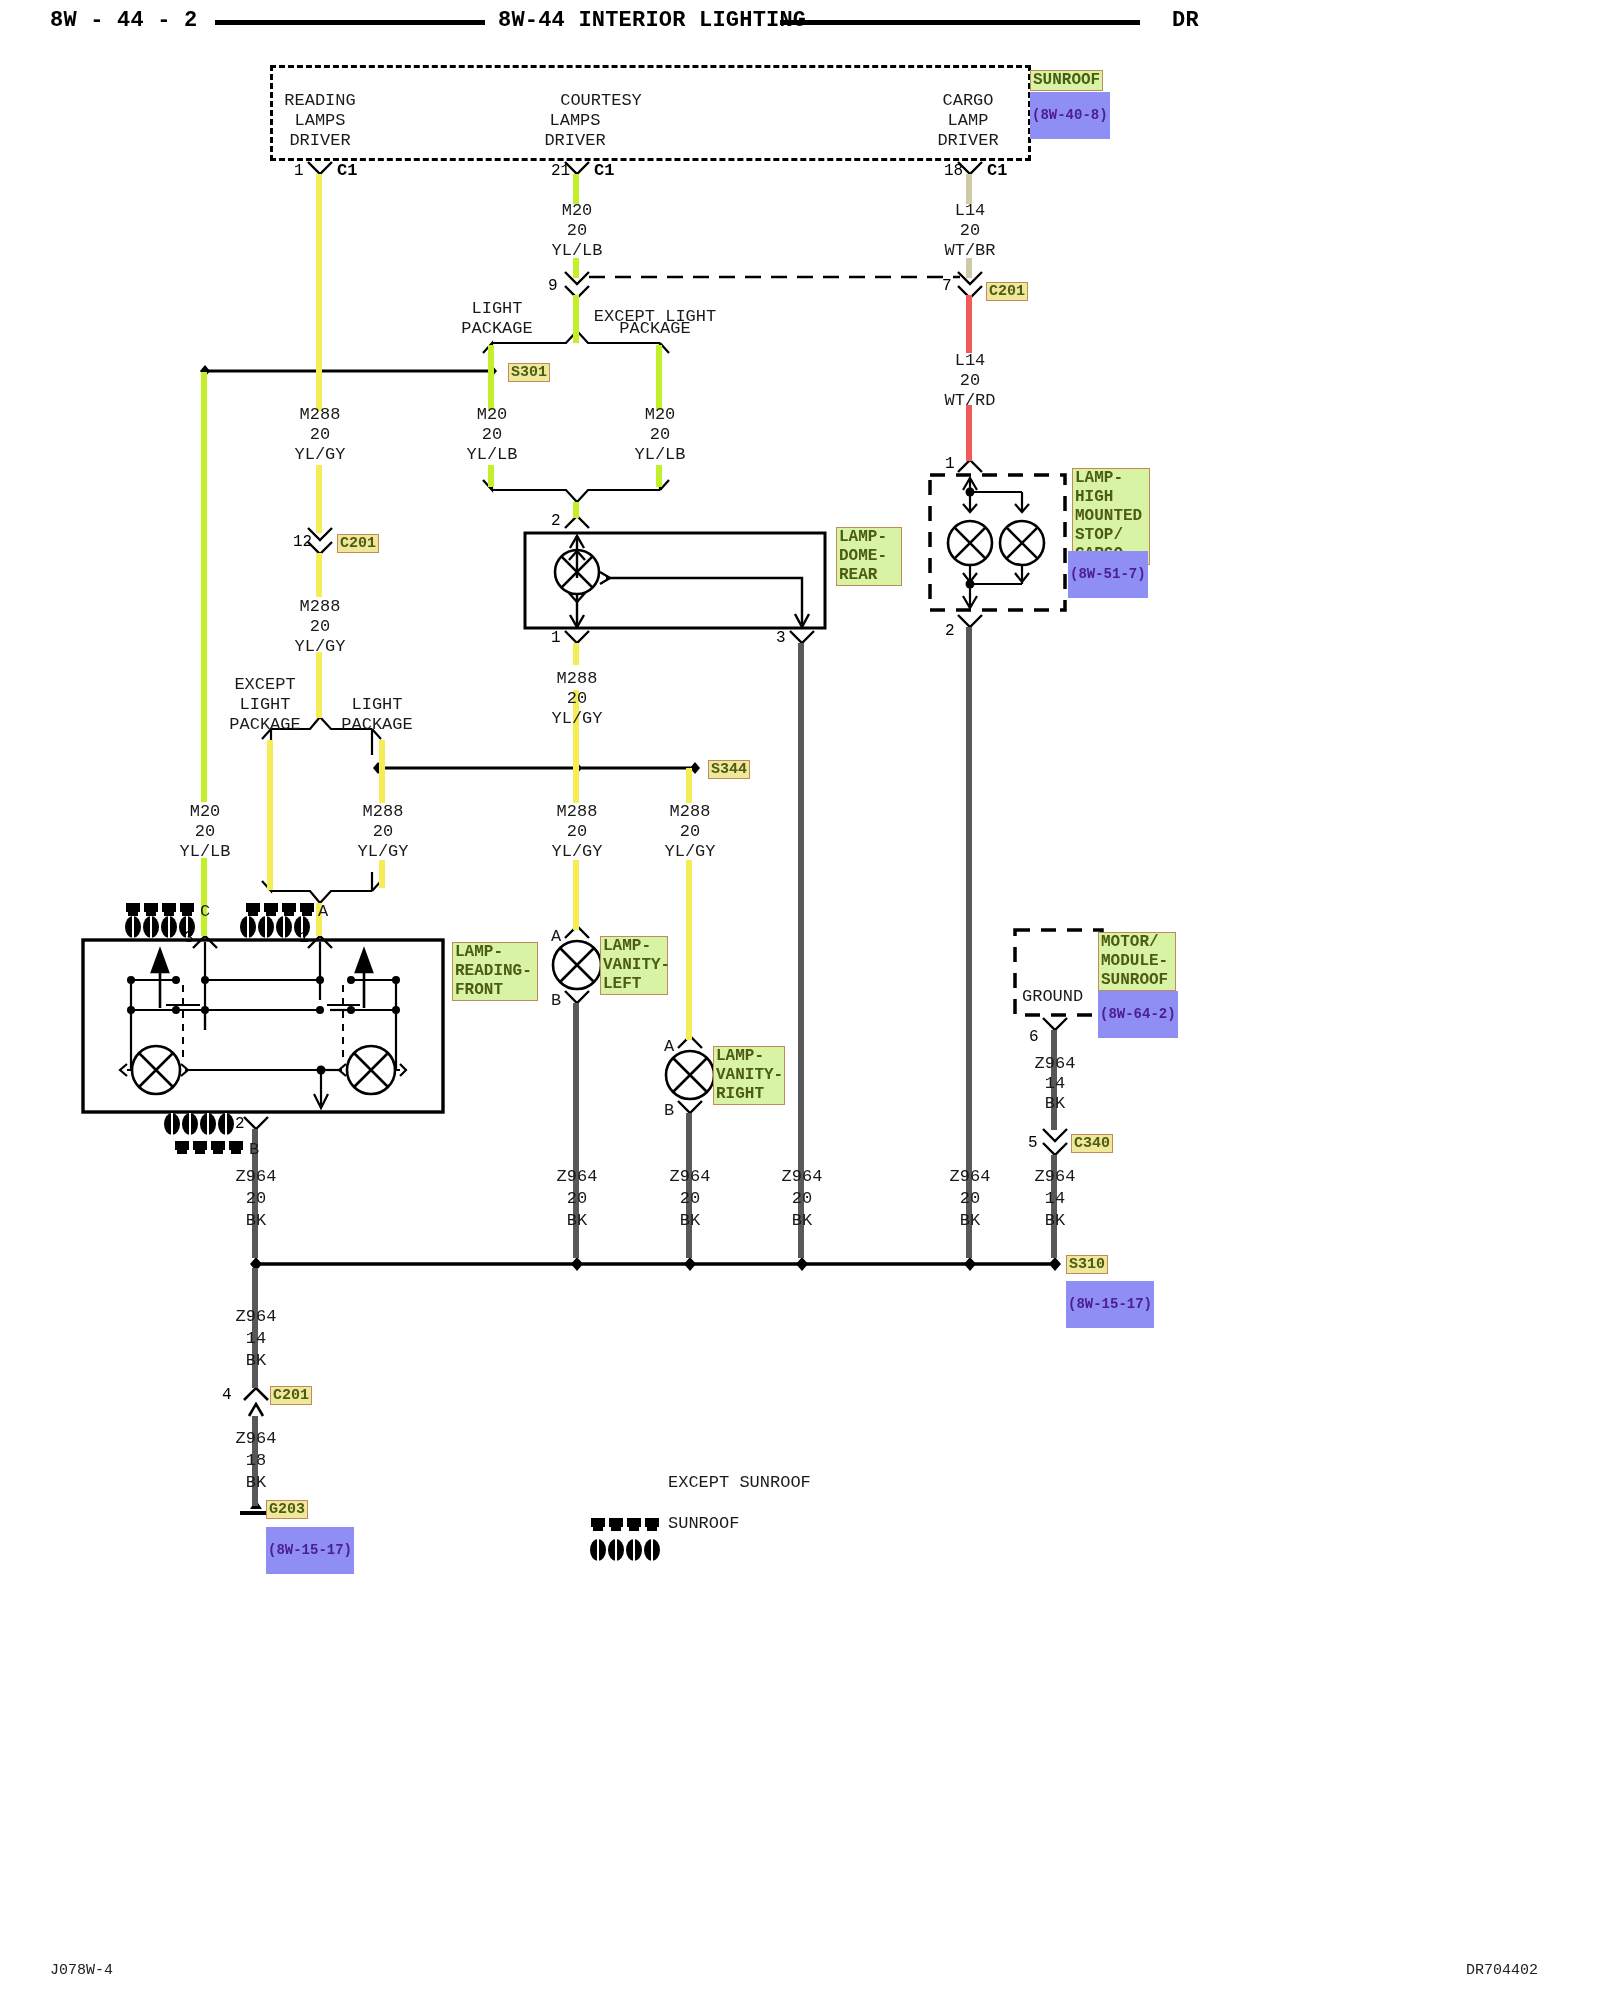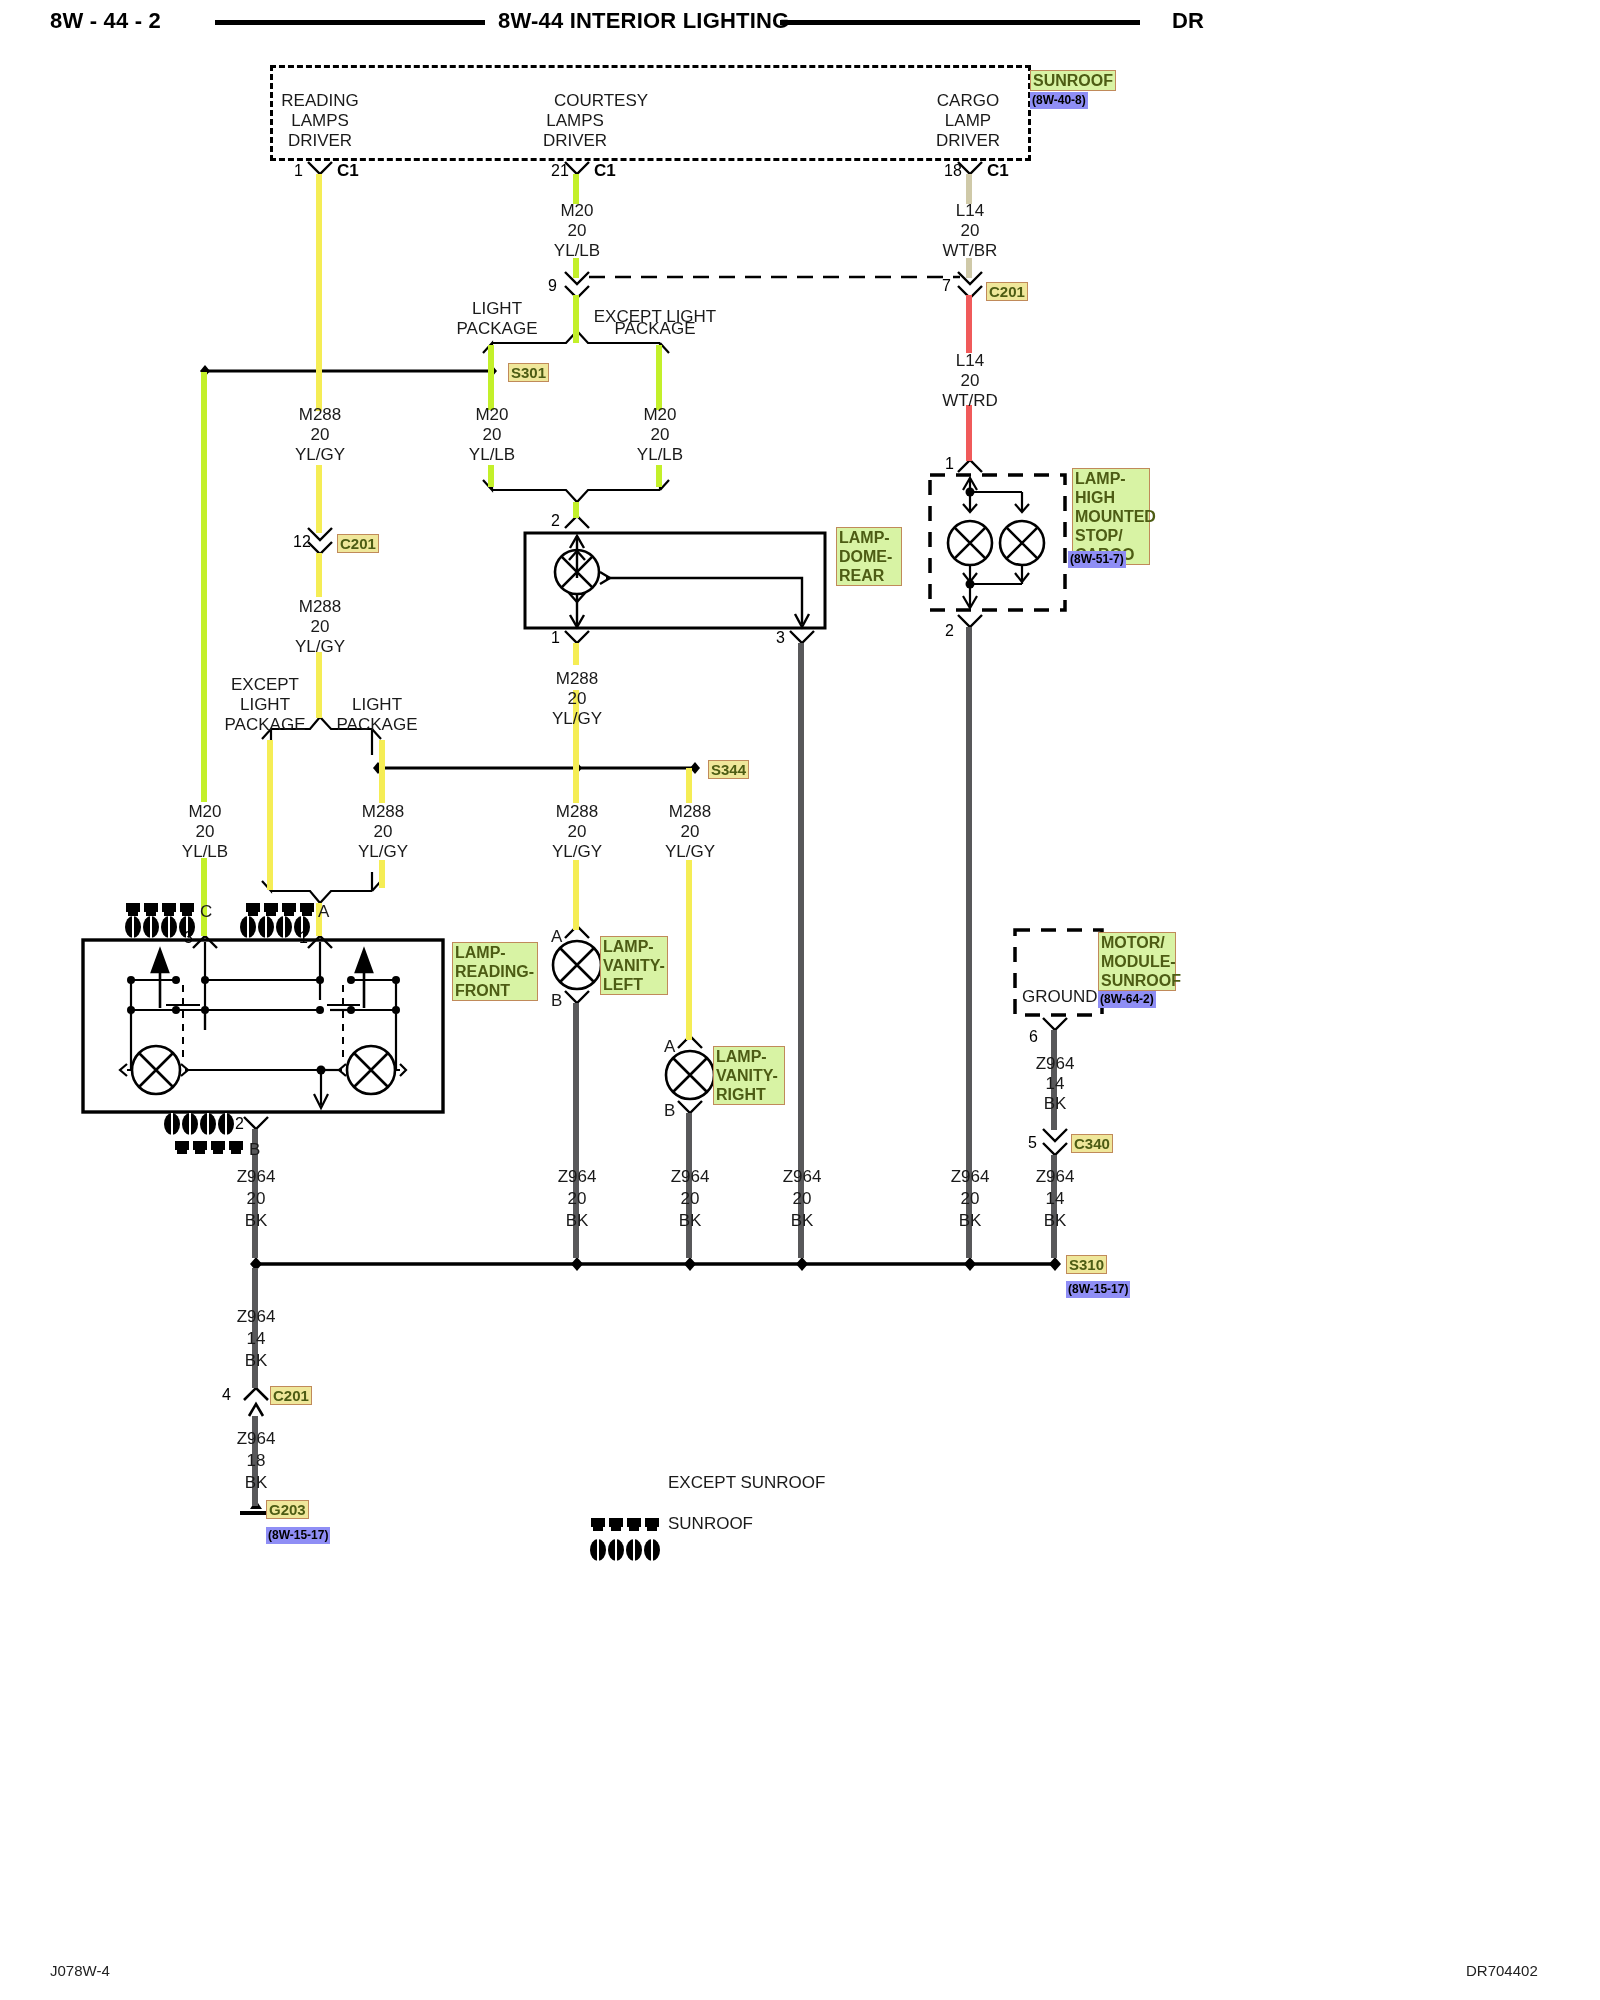--- a/index.html
+++ b/index.html
@@ -1,27 +1,27 @@
 <!DOCTYPE html>
 <html><head>
 <meta charset="utf-8">
 <style>
   html,body{margin:0;padding:0;background:#ffffff;}
   body{width:1600px;height:2000px;position:relative;font-family:"Liberation Sans",sans-serif;color:#000;}
-  #stage{position:absolute;left:0;top:0;width:1600px;height:1780px;}
+  #stage{position:absolute;left:0;top:0;width:1600px;height:1780px;font-family:Liberation Mono, monospace;}
   .lbl{position:absolute;font-size:17px;line-height:1.0;white-space:pre;color:#1a1a1a;}
   .ctr{transform:translateX(-50%);text-align:center;}
   .hdr{position:absolute;font-weight:bold;font-size:22px;letter-spacing:0.2px;}
   .hline{position:absolute;background:#000;height:5px;}
   .wire{position:absolute;}
   .gry{position:absolute;background:#58585a;}
   .dashbox{position:absolute;border:3.5px dashed #000;background:transparent;}
   .tagG{position:absolute;background:#d8f3a4;border:1px solid #c08a5a;color:#4d5c14;font-weight:bold;font-size:16px;line-height:19px;padding:0 2px;}
   .tagY{position:absolute;background:#efe79a;border:1px solid #c08a5a;color:#4d5c14;font-weight:bold;font-size:15px;line-height:17px;padding:0 2px;}
-  .tagB{position:absolute;background:#8f8ef5;border:0;color:#000000;font-weight:bold;font-size:12px;line-height:17px;padding:0 2px;}
+  .tagB{position:absolute;background:#8f8ef5;border:0;color:#4c1d95;font-weight:bold;font-size:14px;line-height:17px;padding:15px 2px;}
   .pin{position:absolute;font-size:16px;}
   .cname{position:absolute;font-size:17px;font-weight:bold;}
   svg{position:absolute;overflow:visible;}
   .foot{position:absolute;font-size:15px;color:#222;}
 </style>
 </head>
 <body>
 
 <div id="stage">
 

